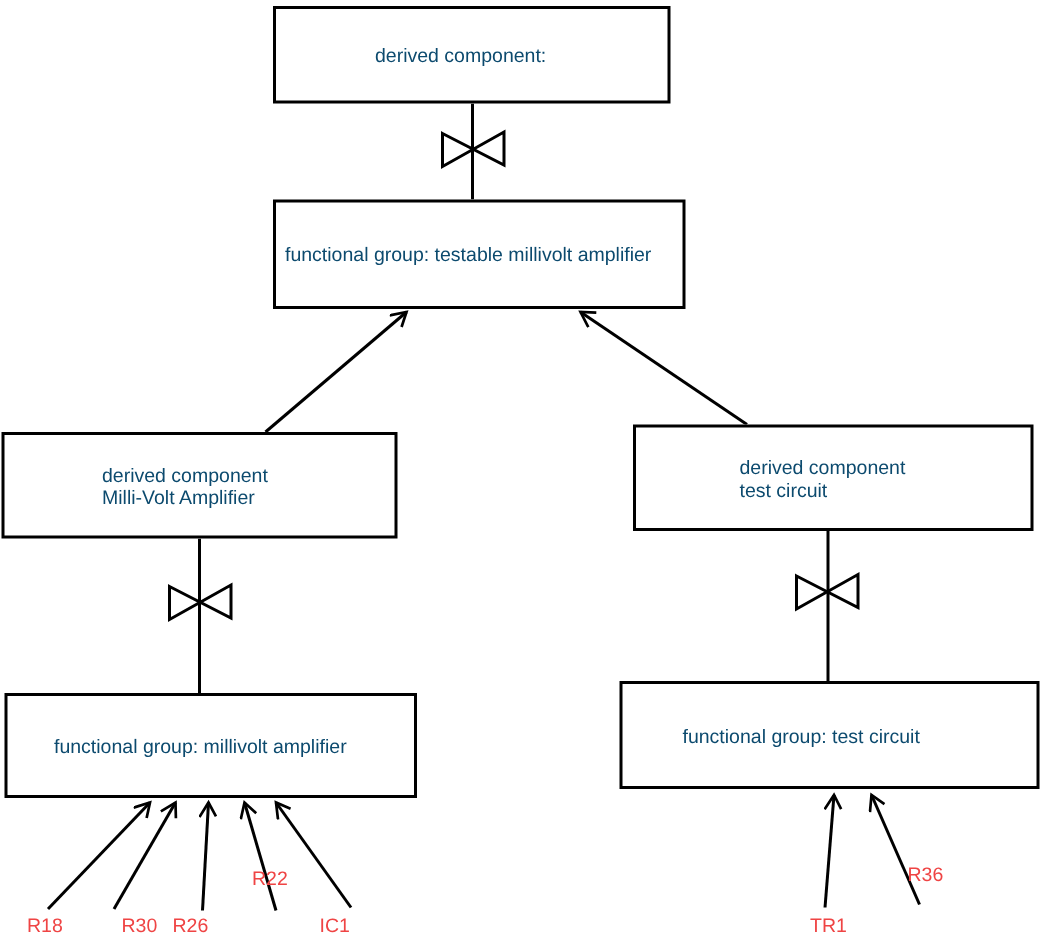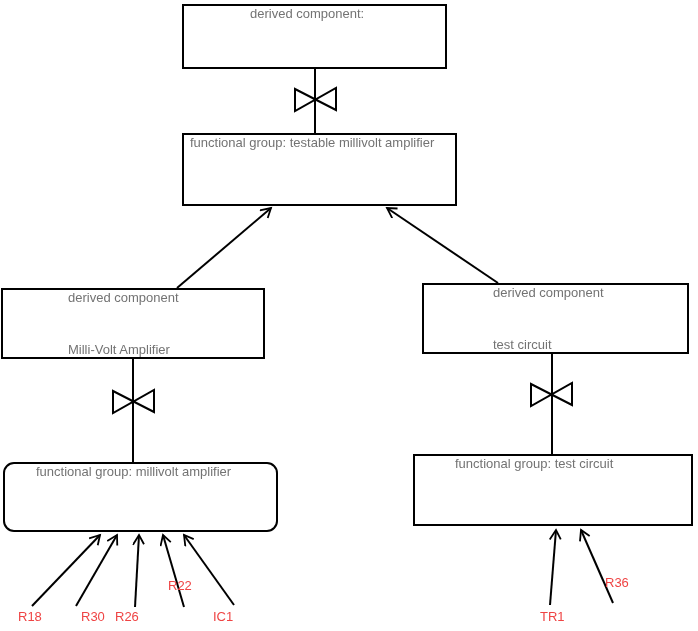--- a/index.html
+++ b/index.html
@@ -18,26 +18,26 @@
     position: absolute;
     left: 0; top: 0;
     width: 698px;
     height: 631px;
   }
   .box {
     position: absolute;
     box-sizing: border-box;
     border: 2px solid #000000;
     background: #ffffff;
-    color: #737373;
+    color: #0c4a6e;
     font-size: 13px;
     line-height: 15px;
     display: flex;
     flex-direction: column;
-    justify-content: space-between;
+    justify-content: center;
     white-space: pre;
   }
   .box .box-line { white-space: pre; }
   .leaf-label {
     position: absolute;
     color: #ef4444;
     font-size: 13px;
     line-height: 15px;
     white-space: pre;
   }
@@ -81,21 +81,21 @@
 
   <div class="box" style="left:182px; top:133px; width:275px; height:73px; padding-left:6px;">
     <div class="box-line">functional group: testable millivolt amplifier</div>
   </div>
 
   <div class="box" style="left:1px; top:288px; width:264px; height:71px; padding-left:65px;">
     <div class="box-line">derived component</div>
     <div class="box-line">Milli-Volt Amplifier</div>
   </div>
 
-  <div class="box" style="left:3px; top:462px; width:275px; height:70px; padding-left:31px;border-radius:11px;">
+  <div class="box" style="left:3px; top:462px; width:275px; height:70px; padding-left:31px;">
     <div class="box-line">functional group: millivolt amplifier</div>
   </div>
 
   <div class="box" style="left:422px; top:283px; width:267px; height:71px; padding-left:69px;">
     <div class="box-line">derived component</div>
     <div class="box-line">test circuit</div>
   </div>
 
   <div class="box" style="left:413px; top:454px; width:280px; height:72px; padding-left:40px;">
     <div class="box-line">functional group: test circuit</div>

